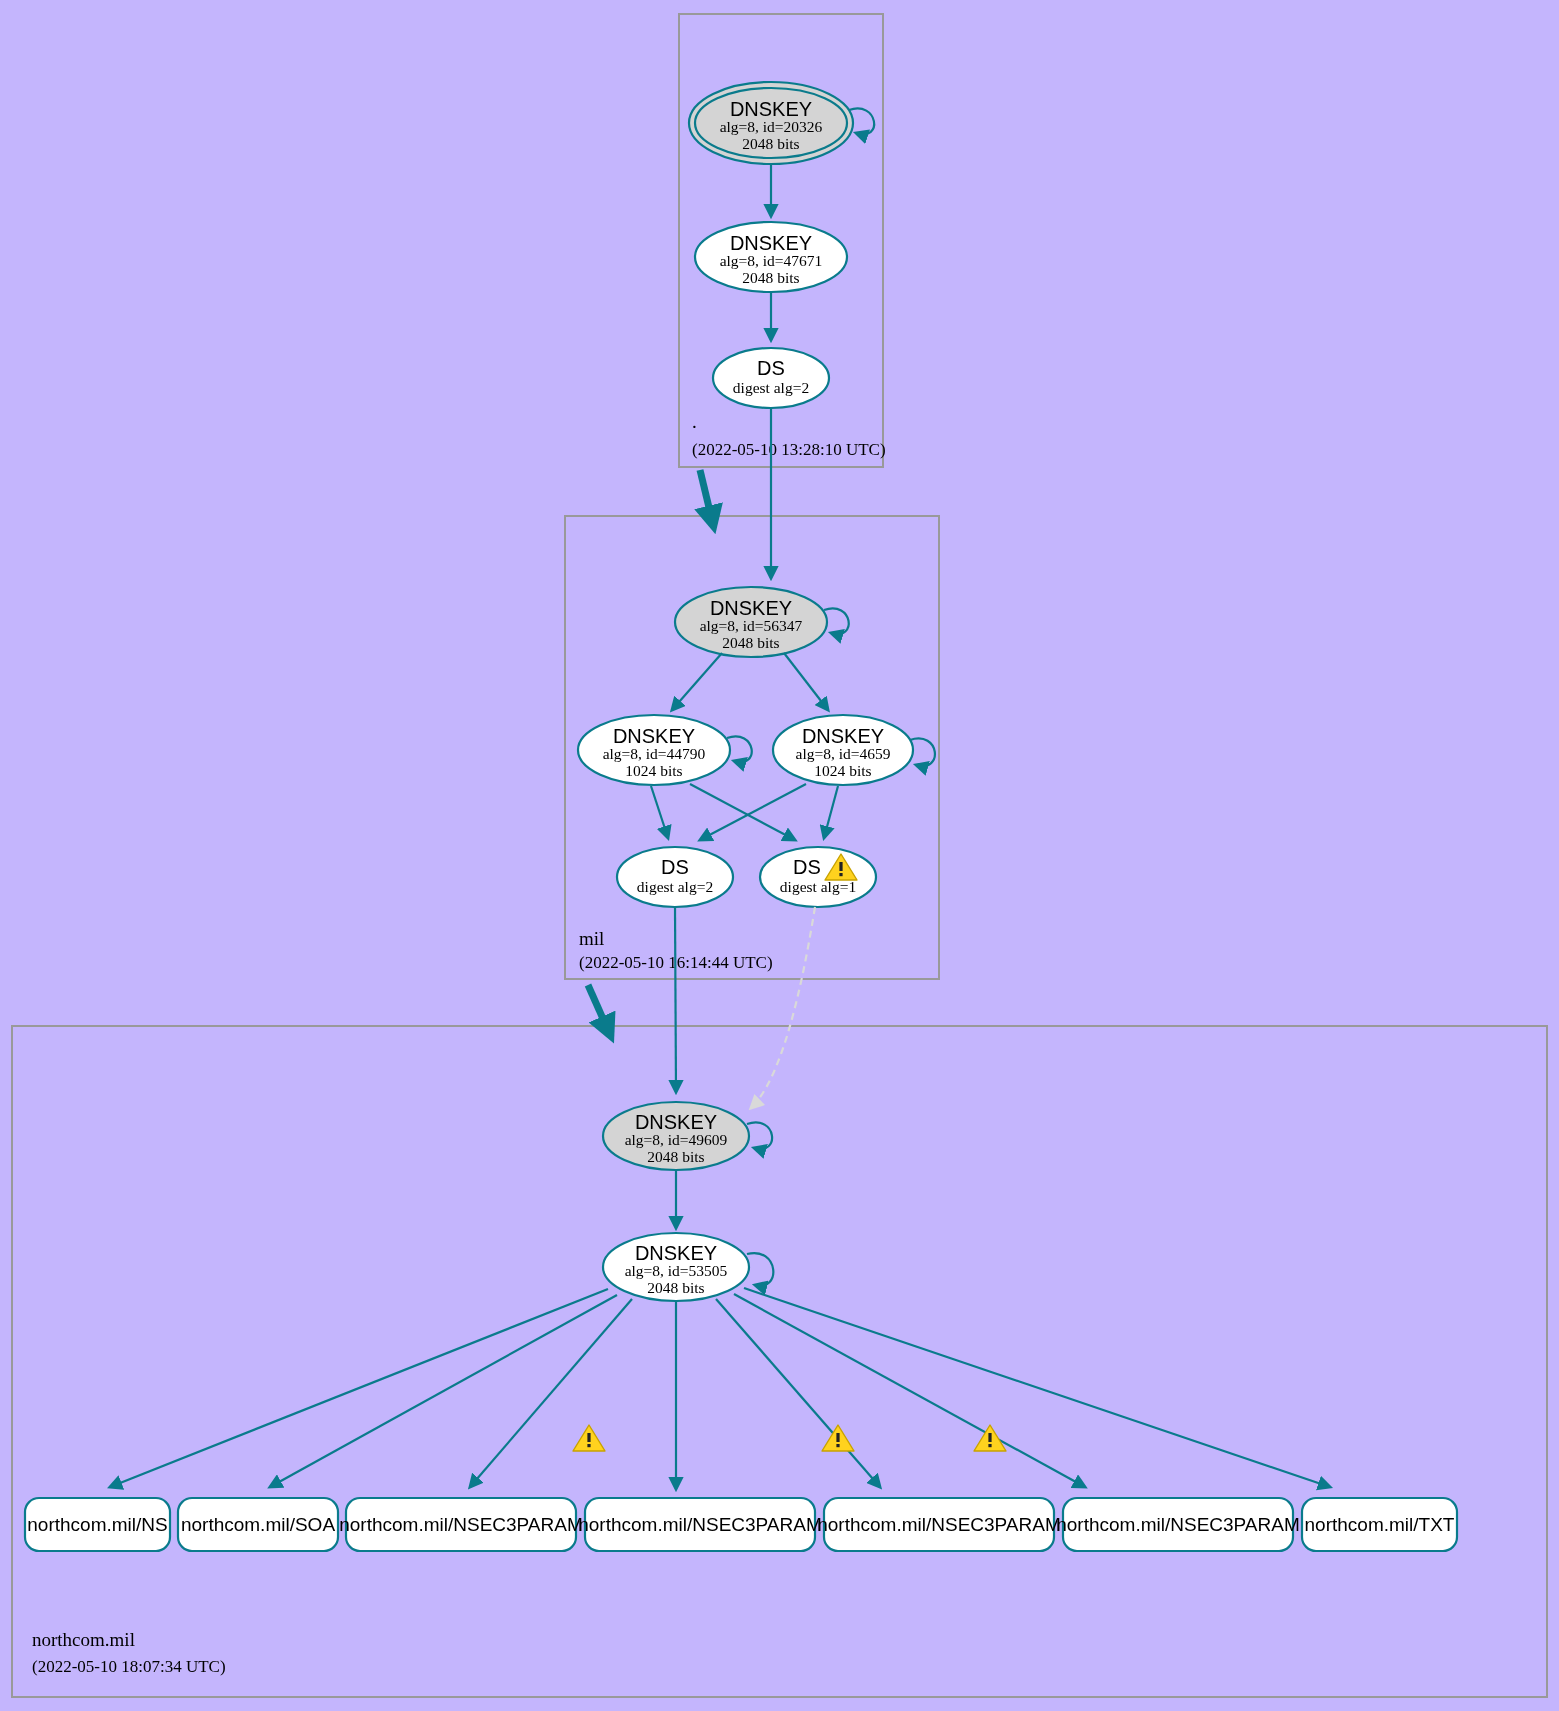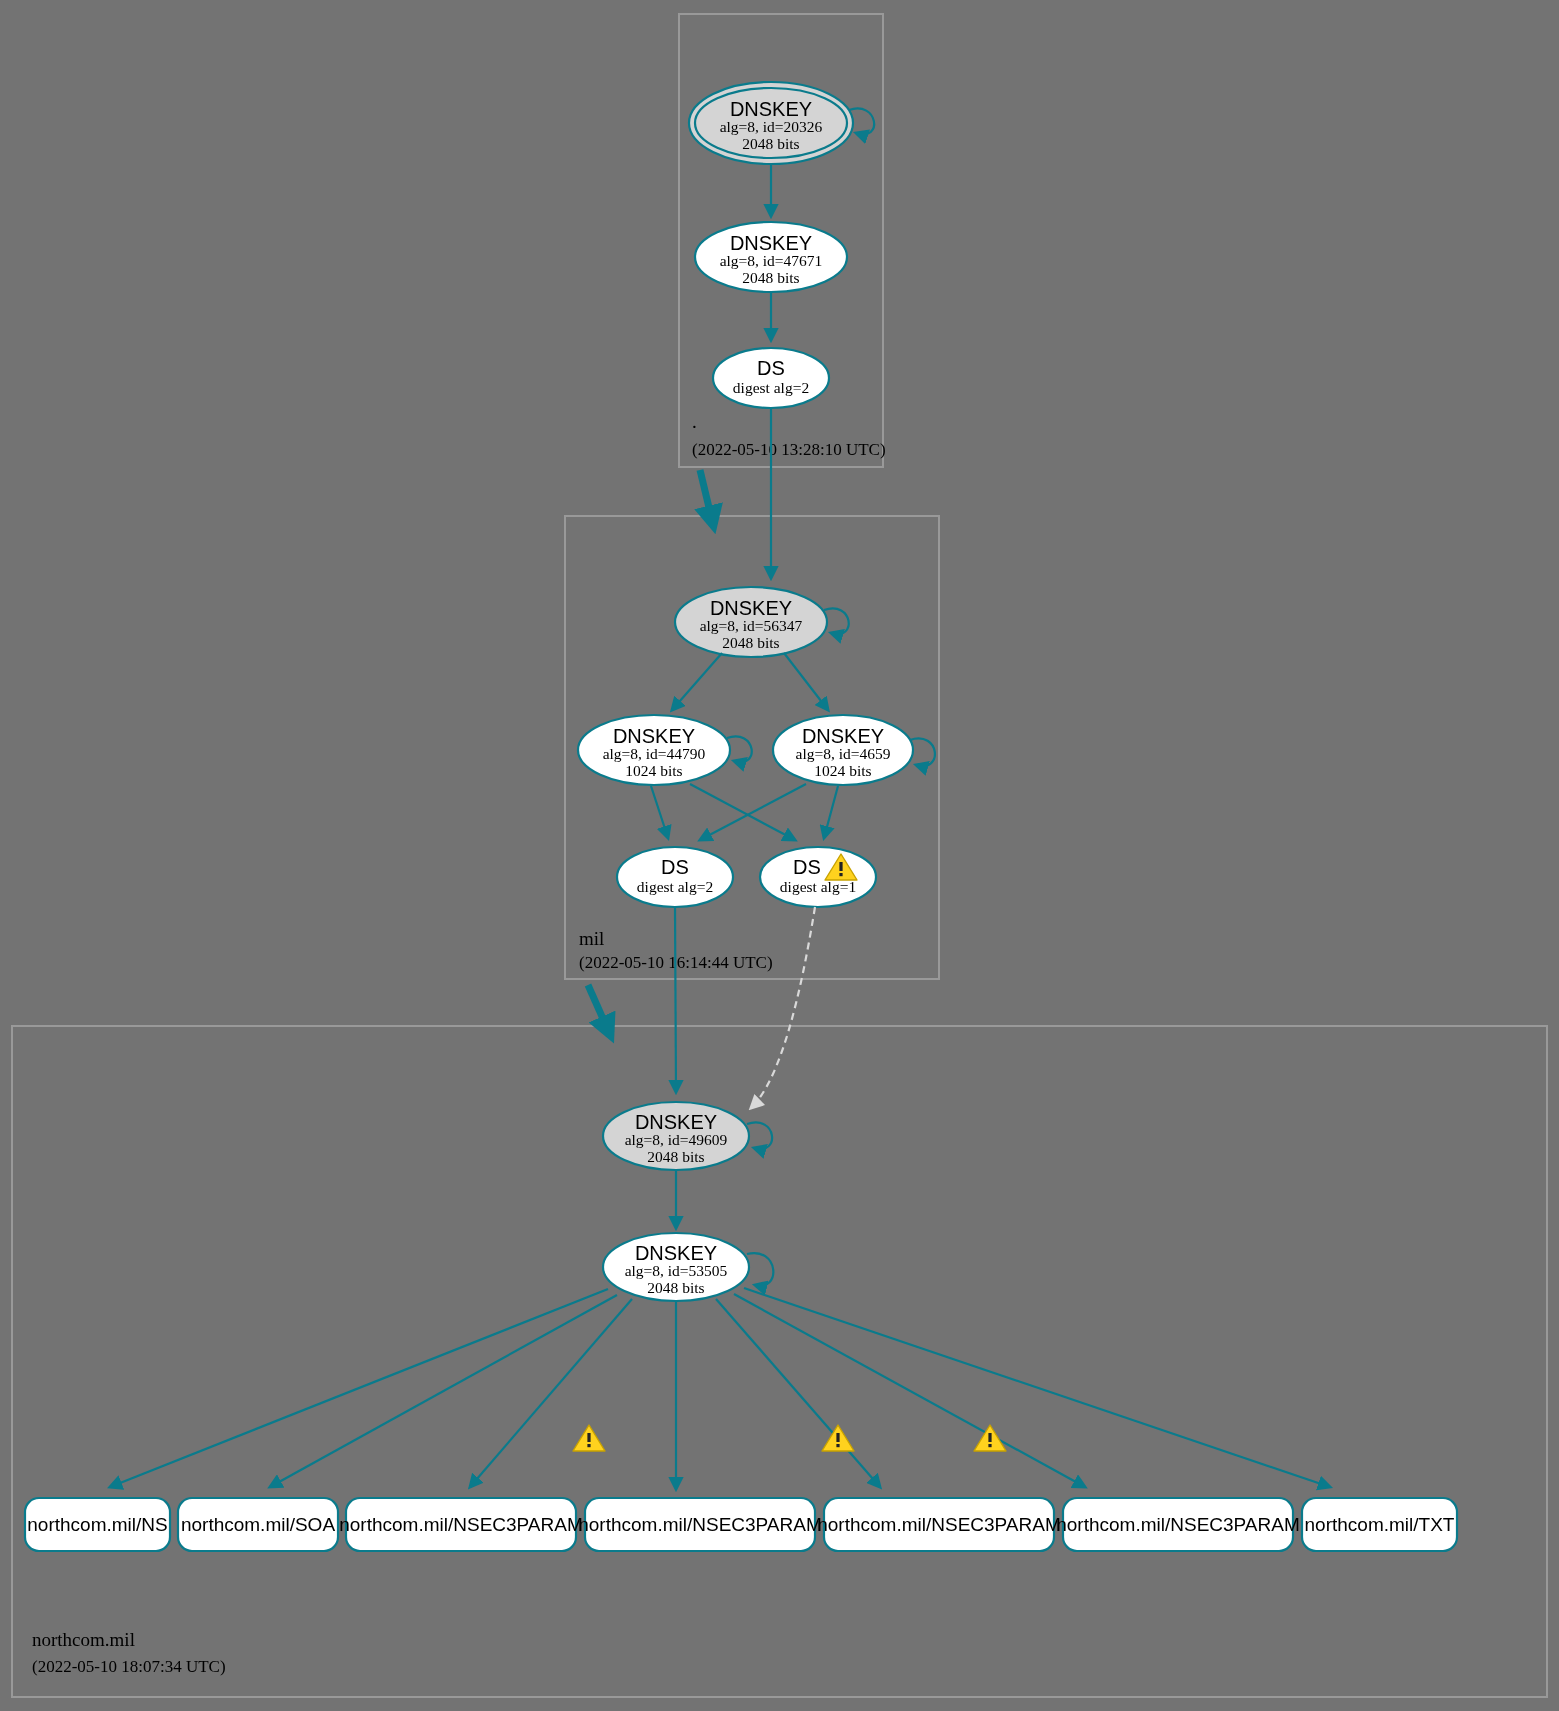--- a/index.html
+++ b/index.html
@@ -7,21 +7,21 @@
     padding: 0;
     background: #ffffff;
   }
   body {
     font-family: "Liberation Sans", sans-serif;
   }
   #canvas {
     position: relative;
     width: 1559px;
     height: 1711px;
-    background: #737373;
+    background: #c4b5fd;
     overflow: hidden;
   }
   svg.layer {
     position: absolute;
     left: 0;
     top: 0;
     width: 1559px;
     height: 1711px;
   }
   .zone-box {

